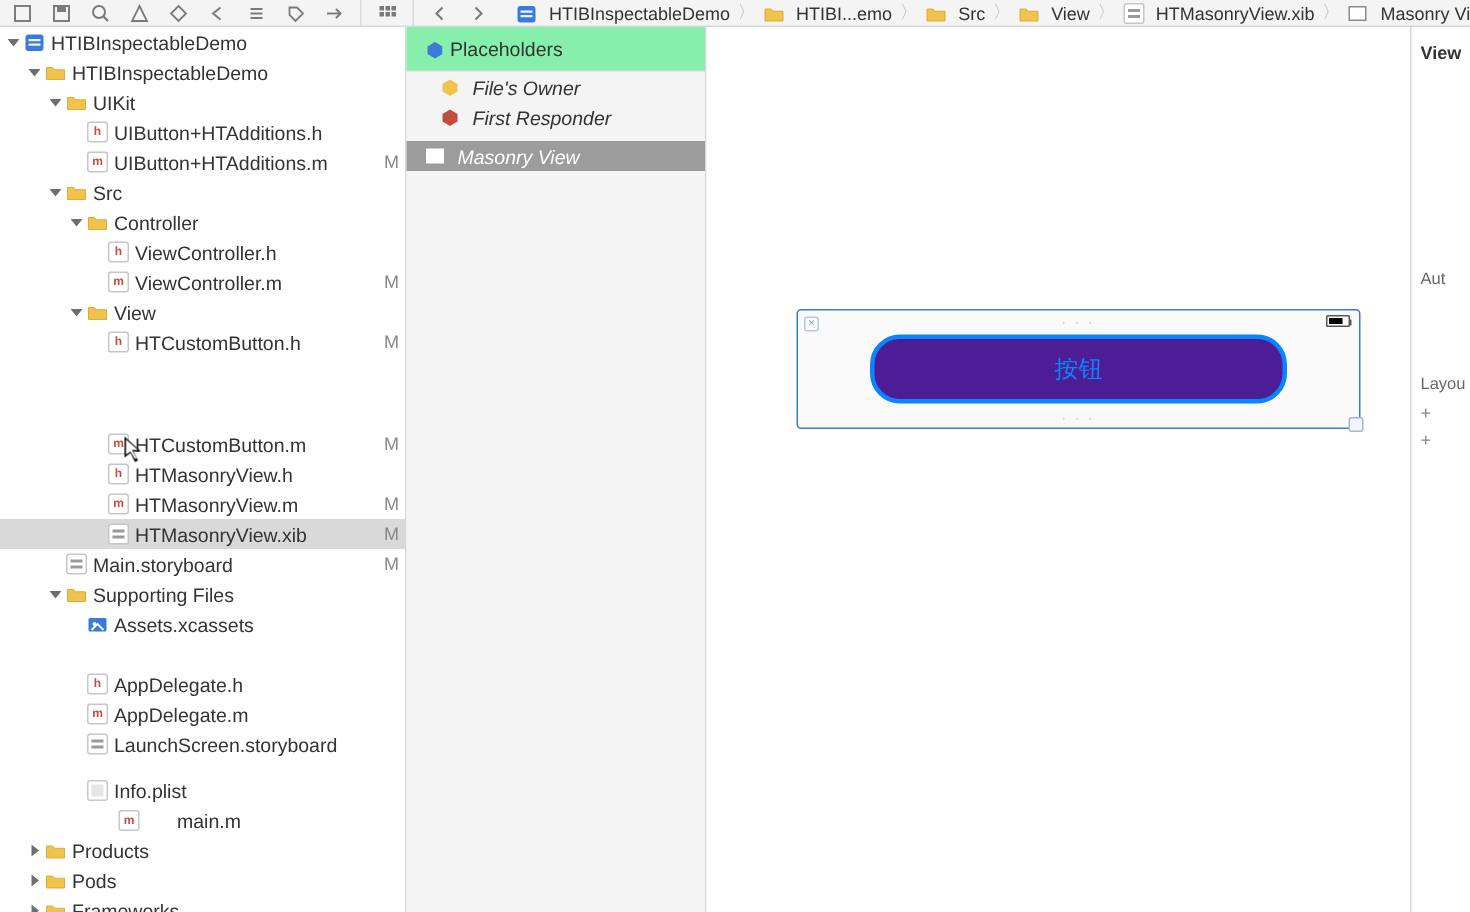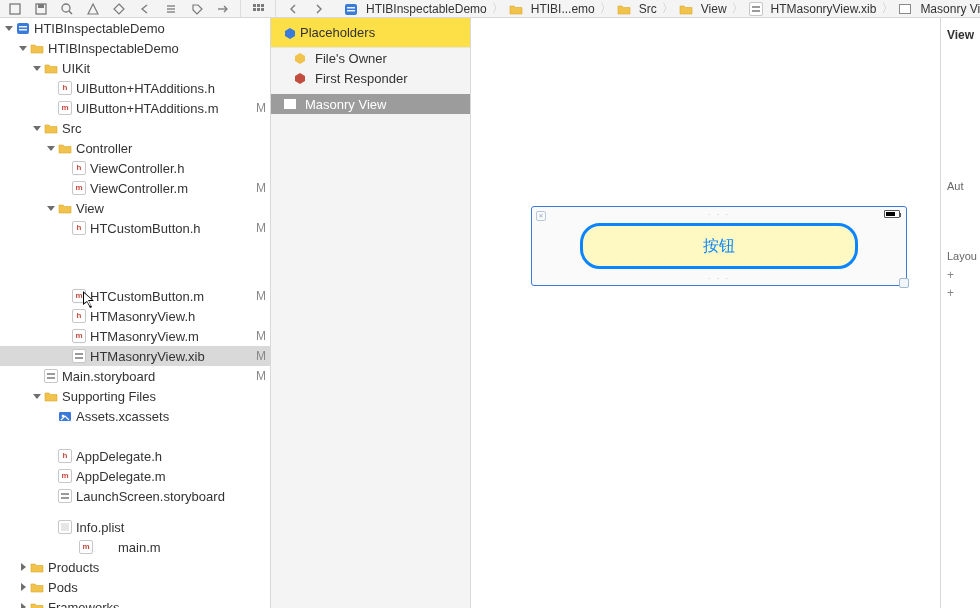--- a/index.html
+++ b/index.html
@@ -115,24 +115,24 @@
     }
     .plist-icon::after { content:""; position:absolute; inset:2px; background:#e6e6e6; }
     .icon-slot { width:14px; margin-right:4px; display:inline-flex; align-items:center; justify-content:center; }
 
     .outline-header {
       height: 30px;
       display:flex; align-items:center;
       padding: 5px 10px 5px 12px;
       gap: 5px;
       border-bottom: 1px solid #e6e6e6;
-      background:#fde047;
+      background:#86efac;
       font-weight:500;
     }
-    .outline-body { flex:1; }
+    .outline-body { flex:1;font-style:italic; }
     .outline-row { display:flex; align-items:center; height:20px; padding-left:22px; gap:4px; cursor:pointer; }
     .outline-row.selected { background:#9c9c9c; color:#fff; }
     .canvas-obj {
       position:absolute;
       left:60px; top:188px;
       width:376px; height:80px;
       border:1px solid #3a7ad9;
       background:#fafafa;
       border-radius:3px;
     }
@@ -156,21 +156,21 @@
     }
     .battery::after { content:""; position:absolute; left:1px; top:1px; bottom:1px; width:9px; background:#000; }
     .battery::before { content:""; position:absolute; right:-2px; top:2px; width:1.5px; height:4px; background:#555; }
     .canvas-button {
       position:absolute;
       left:48px; right:48px; top:16px; bottom:16px;
       border:3px solid #0a84ff;
       border-radius:20px;
       display:flex; align-items:center; justify-content:center;
       color:#0a84ff; font-size:16px;
-      background:#fef9c3;
+      background:#4c1d95;
     }
     .selection-handle { position:absolute; width:10px; height:10px; border:1px solid #a0b8d0; background:#f2f6fa; border-radius:2px; }
     .sh-br { right:-3px; bottom:-3px; }
     .cursor { position:absolute; left:83px; top:291px; z-index:50; }
     .tb-big { background:#f4f4f4; display:flex; align-items:center; height:18px; }
     .tb-big .sep { width:1px; height:18px; background:#dcdcdc; margin: 0 2px; }
   </style>
 </head>
 <body>
 

